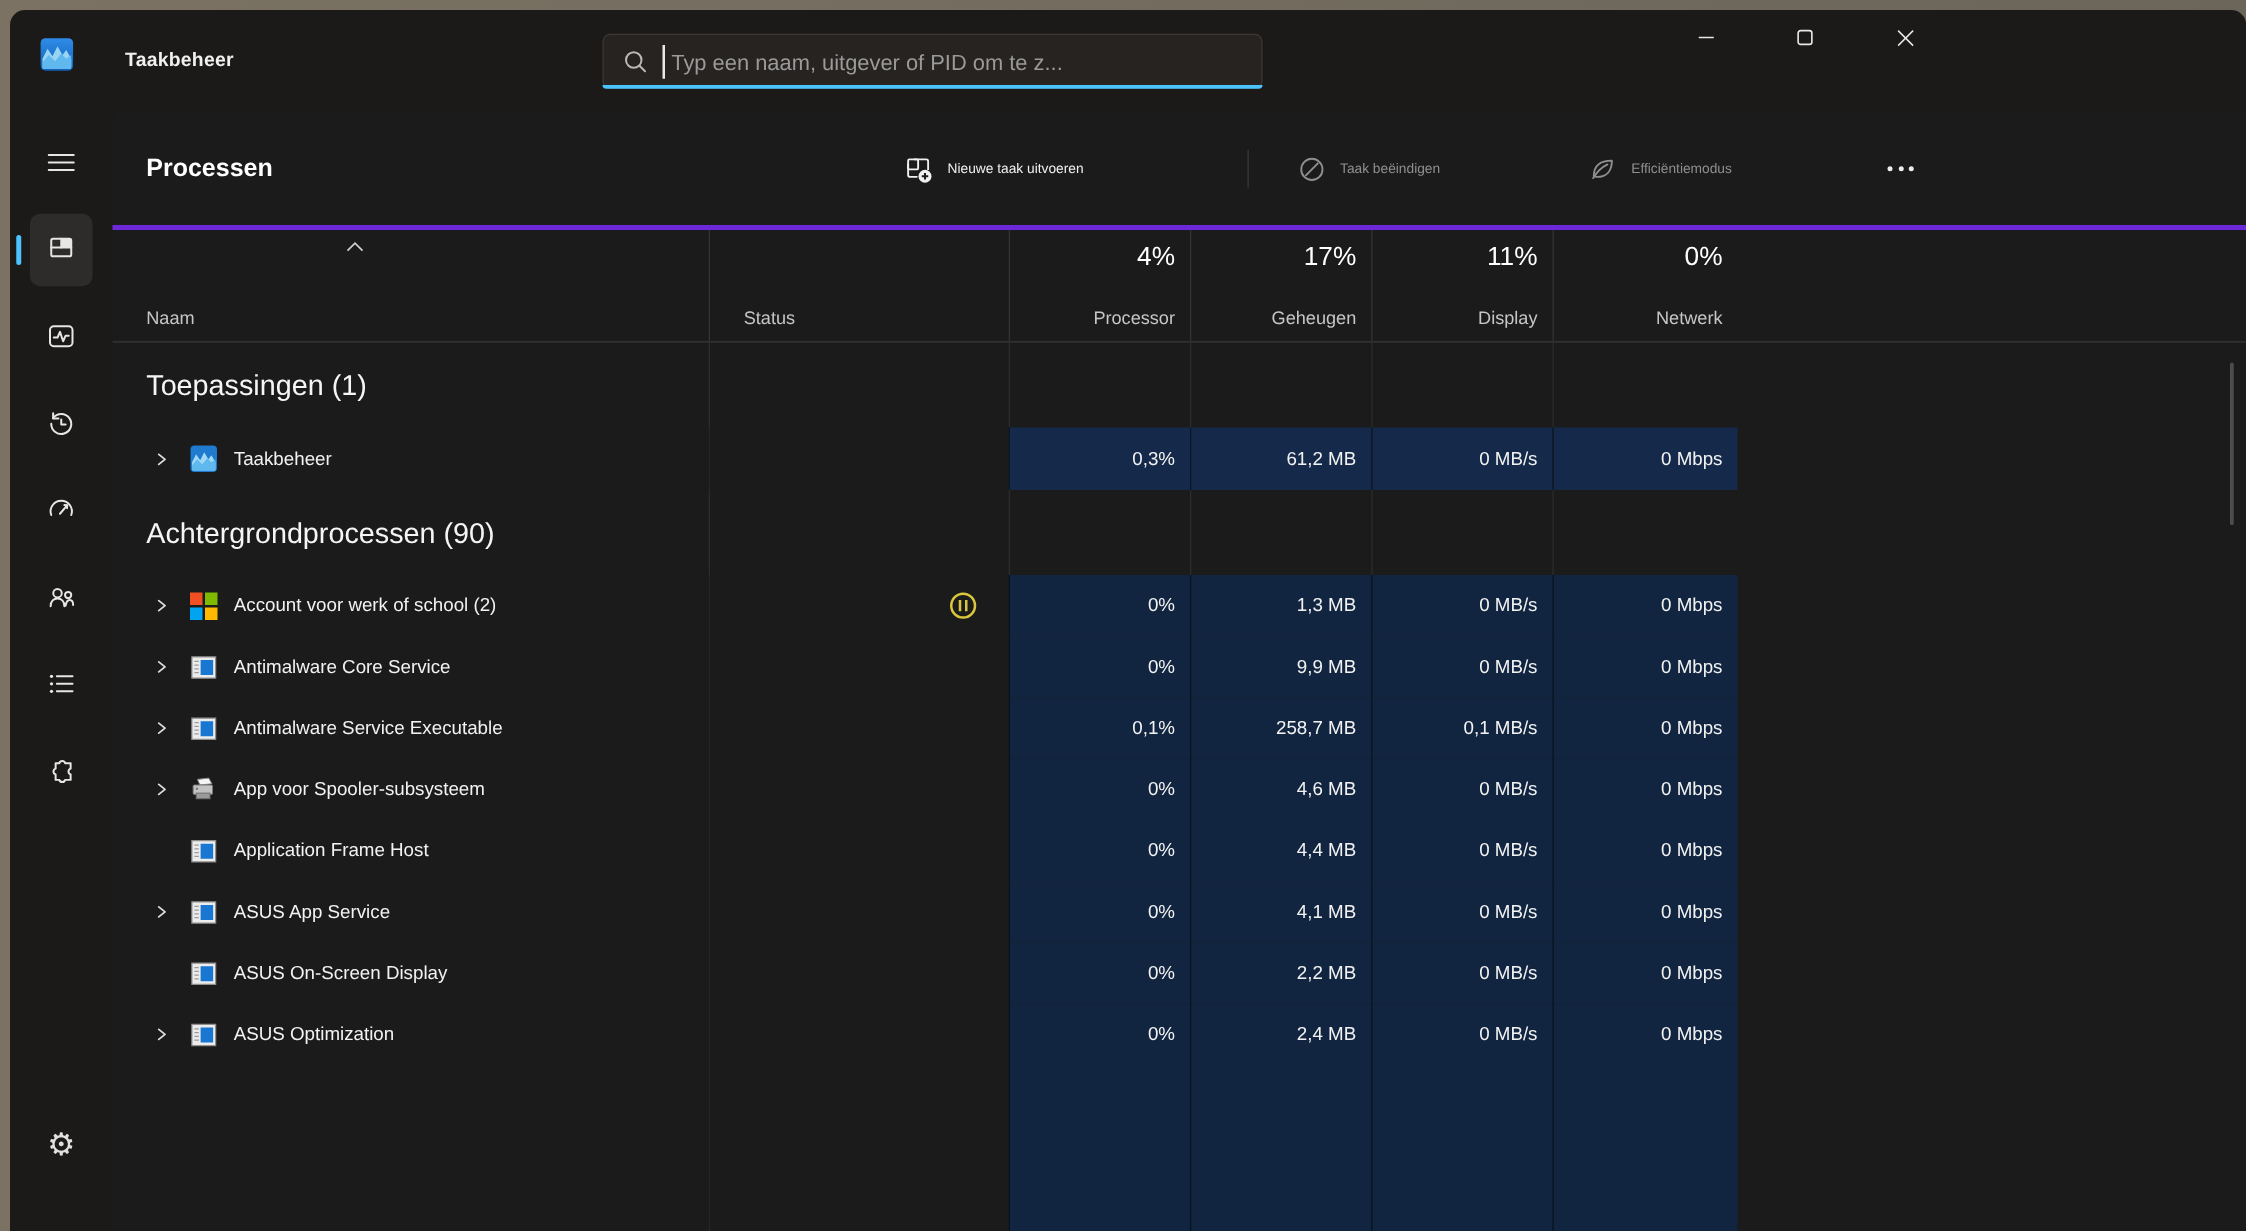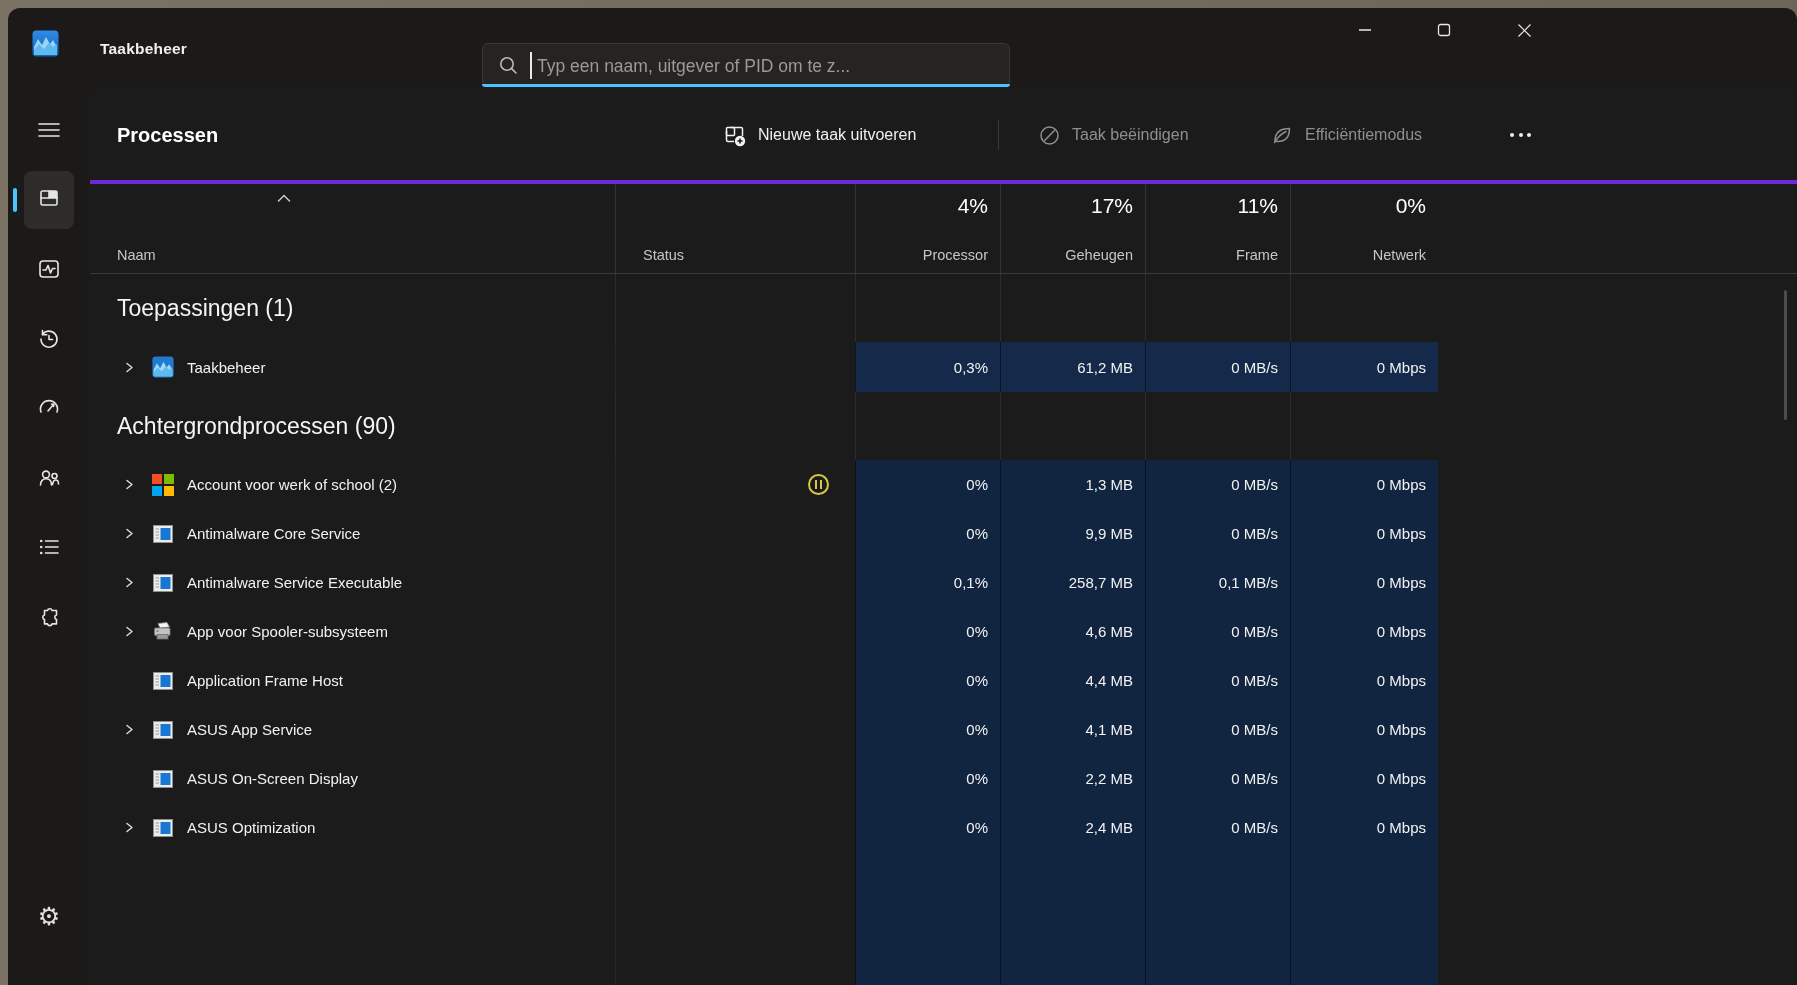--- a/index.html
+++ b/index.html
@@ -10,21 +10,21 @@
     -webkit-font-smoothing:antialiased;
   }
   .window{position:absolute;left:8px;top:8px;right:0;bottom:0;
     background:#1c1a18;border-radius:12px 12px 0 0;overflow:hidden;}
 
   
   .titlebar{position:absolute;left:0;top:0;right:0;height:82px;}
   .app-icon{position:absolute;left:24px;top:22px;width:27px;height:27px;}
   .app-title{position:absolute;left:92px;top:0;height:82px;display:flex;align-items:center;
     color:#f0f0f0;font-size:15.5px;font-weight:600;letter-spacing:.2px;}
-  .searchbox{position:absolute;left:474px;top:35px;width:528px;height:44px;
+  .searchbox{position:absolute;left:474px;top:19px;width:528px;height:44px;
     background:#262321;border:1px solid #3b3835;border-radius:6px;box-sizing:border-box;}
   .searchbox .underline{position:absolute;left:-1px;right:-1px;bottom:-1px;height:3px;
     background:#4cc2ff;border-radius:0 0 6px 6px;}
   .searchbox svg{position:absolute;left:15px;top:11px;}
   .searchbox .caret{position:absolute;left:47px;top:8px;width:1.5px;height:27px;background:#e9e9e9;}
   .searchbox input{position:absolute;left:52px;top:0;width:460px;height:42px;background:transparent;
     border:none;outline:none;color:#e8e8e8;font-size:17.5px;font-family:inherit;}
   .searchbox input::placeholder{color:#9a9a9a;}
   .wbtn{position:absolute;top:0;width:46px;height:44px;display:flex;align-items:center;justify-content:center;}
   .wbtn.min{left:1334px;} .wbtn.max{left:1413px;} .wbtn.close{left:1493px;}
@@ -37,32 +37,32 @@
   .accent-pill{position:absolute;left:5px;width:3.5px;height:24px;background:#4cc2ff;border-radius:2px;}
   .gear-glyph{font-size:25px;color:#e0e0e0;line-height:1;}
 
   
   .card{position:absolute;left:82px;top:82px;right:0;bottom:0;background:#1b1b1b;
     border-top-left-radius:8px;display:flex;flex-direction:column;}
   .tb{height:90px;position:relative;border-bottom:4px solid #6d28d9;flex:0 0 auto;}
   .page-title{position:absolute;left:27px;top:0;height:100%;display:flex;align-items:center;
     color:#ffffff;font-size:20px;font-weight:700;}
   .tbtn{position:absolute;top:0;height:100%;display:flex;align-items:center;gap:11px;
-    font-size:16px;color:#f0f0f0;}
+    font-size:11px;color:#f0f0f0;}
   .tbtn.disabled{color:#8f8f8f;}
   .tbtn.newtask{left:632px;} .tbtn.endtask{left:948px;} .tbtn.effmode{left:1180px;}
   .tb-divider{position:absolute;left:908px;top:30px;width:1px;height:30px;background:#3a3a3a;}
   .more-dots{position:absolute;left:1420px;top:0;height:100%;display:flex;align-items:center;gap:4.5px;}
   .more-dots i{width:4px;height:4px;border-radius:50%;background:#ededed;}
 
   
   .thead{height:89px;position:relative;display:flex;border-bottom:1px solid #3a3a3a;flex:0 0 auto;}
   .h-cell{box-sizing:border-box;position:relative;display:flex;flex-direction:column;}
   .h-cell.sep{border-left:1px solid #343434;}
-  .col-name{width:477px;} .col-status{width:240px;margin-left:48px;}
+  .col-name{width:477px;} .col-status{width:240px;}
   .col-cpu{width:145px;} .col-mem{width:145px;} .col-disk{width:145px;} .col-net{width:148px;}
   .h-cell .agg{margin-top:10px;text-align:right;padding-right:12px;color:#ffffff;font-size:21px;}
   .h-cell .hlabel{position:absolute;bottom:10px;font-size:14.5px;color:#c6c6c6;}
   .h-cell.num .hlabel{right:12px;}
   .h-cell.left .hlabel{left:27px;}
   .col-status .hlabel{left:13px;}
   .sort-caret{position:absolute;left:186px;top:5px;}
 
   
   .tbody{flex:1 1 auto;display:flex;flex-direction:column;position:relative;overflow:hidden;}
@@ -260,21 +260,21 @@
         <div class="h-cell col-cpu sep num">
           <div class="agg">4%</div>
           <div class="hlabel">Processor</div>
         </div>
         <div class="h-cell col-mem sep num">
           <div class="agg">17%</div>
           <div class="hlabel">Geheugen</div>
         </div>
         <div class="h-cell col-disk sep num">
           <div class="agg">11%</div>
-          <div class="hlabel">Frame</div>
+          <div class="hlabel">Display</div>
         </div>
         <div class="h-cell col-net sep num">
           <div class="agg">0%</div>
           <div class="hlabel">Netwerk</div>
         </div>
       </div>
     <div class="tbody">
         <div class="t-group">
           <div class="gname col-name">Toepassingen (1)</div>
           <div class="g-cell col-status"></div>

